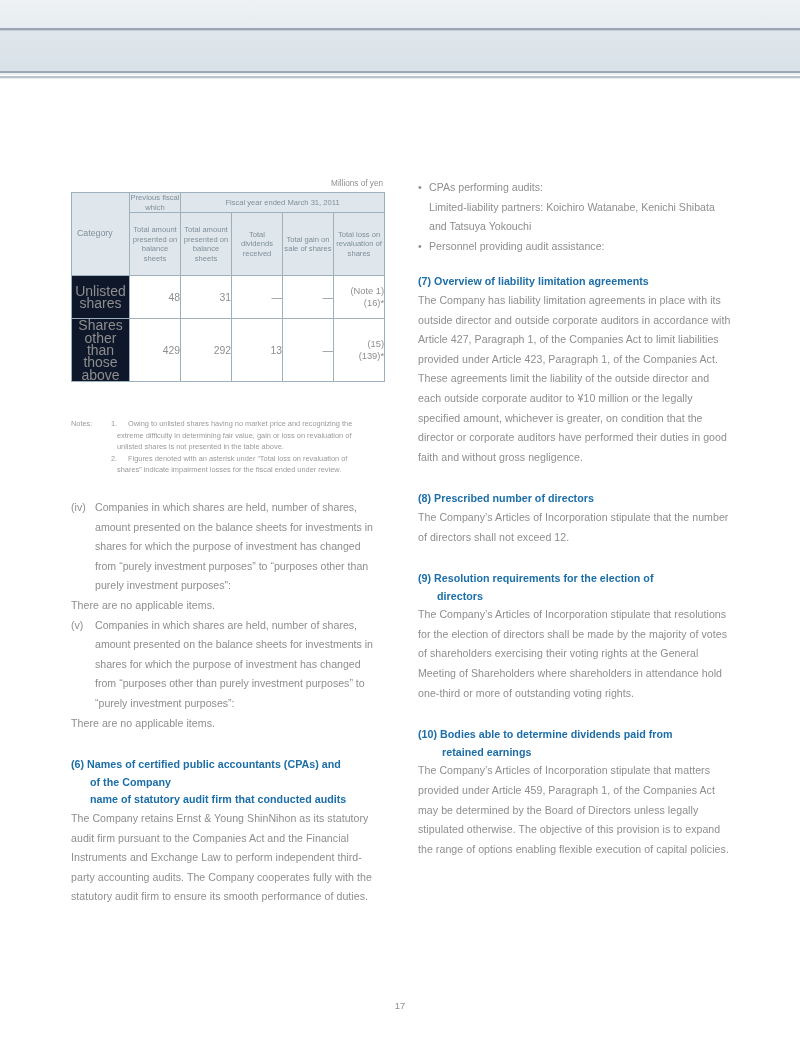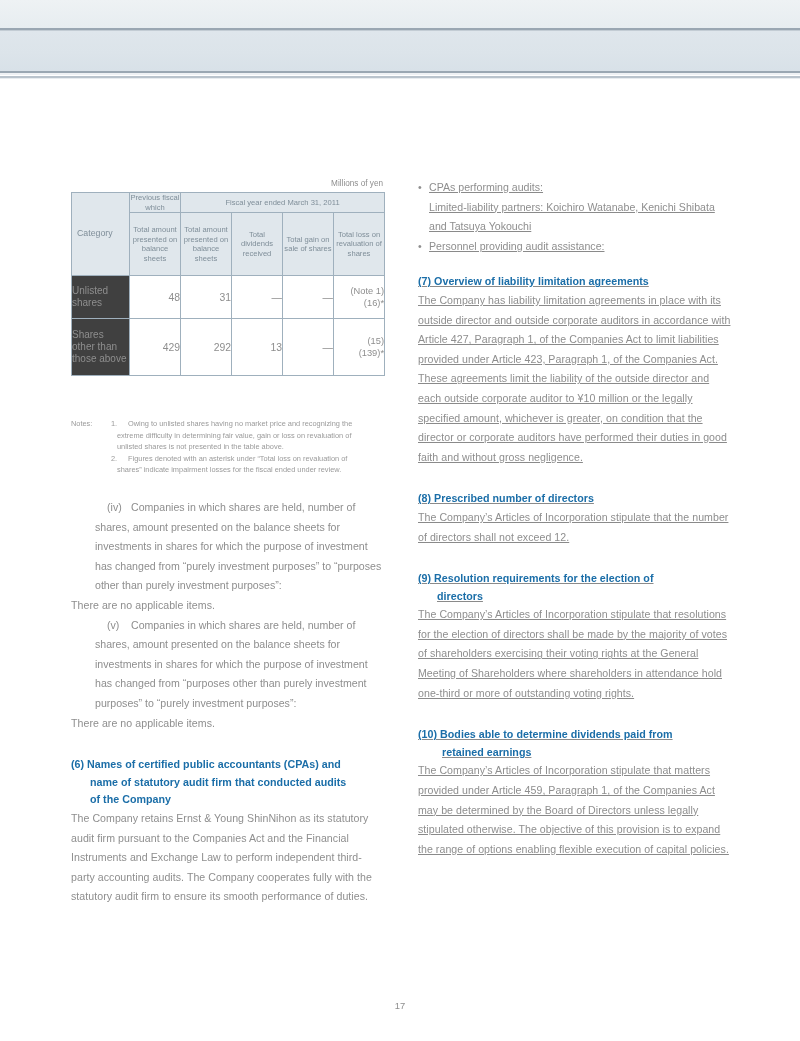--- a/index.html
+++ b/index.html
@@ -23,21 +23,21 @@
   .band-rule1   { position:absolute; left:0; top:28px; width:800px; height:2px; background:#9aa7b2; }
   .band-rule1b  { position:absolute; left:0; top:30px; width:800px; height:1px; background:#c3ccd4; }
   .band-main    { position:absolute; left:0; top:31px; width:800px; height:40px;
                   background: linear-gradient(to bottom,#dfe6ec 0%,#dce4ea 55%,#d8e1e8 100%); }
   .band-rule2   { position:absolute; left:0; top:71px; width:800px; height:2px; background:#9aa7b2; }
   .band-rule2b  { position:absolute; left:0; top:73px; width:800px; height:2px; background:#eef1f4; }
   .band-rule3   { position:absolute; left:0; top:76px; width:800px; height:2px; background:#b9c3cc; }
   .band-rule3b  { position:absolute; left:0; top:78px; width:800px; height:1px; background:#e8ecef; }
   .col { position: absolute; top: 178px; width: 313px; }
   #col-left  { left: 71px;  }
-  #col-right { left: 418px; text-decoration: underline; }
+  #col-right { left: 418px; }
 
   p { margin: 0; }
 
   .body-text {
     font-size: 10.6px;
     line-height: 19.6px;
     color: #8e8e8e;
     letter-spacing: .05px;
   }
   .body-text.indent-first { text-indent: 19px; }
@@ -57,21 +57,21 @@
   .gap-lg { height: 23px; }
 
   
   .roman-item {
     font-size: 10.6px;
     line-height: 19.6px;
     color: #8e8e8e;
     padding-left: 24px;
     text-indent: -24px;
   }
-  .roman-item .marker { display: inline-block; width: 24px; text-indent: 0; margin-left: 36px; }
+  .roman-item .marker { display: inline-block; width: 24px; text-indent: 0; }
 
   
   .bullet-item {
     font-size: 10.6px;
     line-height: 19.6px;
     color: #8e8e8e;
     padding-left: 11px;
     text-indent: -11px;
   }
   .bullet-item .dot { display:inline-block; width: 11px; text-indent: 0; }
@@ -106,25 +106,25 @@
     background: #e0e7ec;
     color: #7f8e99;
     font-size: 7.6px;
     line-height: 9.6px;
     text-align: center;
     padding: 4px 2px;
   }
   .th-cell.left { text-align: left; padding-left: 5px; font-size: 8.8px; }
   .td-label {
     color: #8e8e8e;
-    font-size: 10px;
+    font-size: 14px;
     line-height: 12.4px;
-    text-align: left;
+    text-align: center;
     padding: 4px 3px 4px 5px;
-    background: #404040;
+    background: #0f172a;
   }
   .td-num {
     color: #8e8e8e;
     font-size: 10.4px;
     line-height: 13px;
     text-align: right;
     padding: 4px 5px;
     background: #ffffff;
   }
   .td-num.small {
@@ -240,22 +240,22 @@
 
   <div class="roman-item">
     <span class="marker">(v)</span><span>Companies in which shares are held, number of shares, amount presented on the balance sheets for investments in shares for which the purpose of investment has changed from “purposes other than purely investment purposes” to “purely investment purposes”:</span>
   </div>
   <p class="body-text">There are no applicable items.</p>
 
   <div class="gap-lg"></div>
 
   <div class="section-head">
     <span>(6) Names of certified public accountants (CPAs) and</span>
+    <span class="hang">of the Company</span>
     <span class="hang">name of statutory audit firm that conducted audits</span>
-    <span class="hang">of the Company</span>
   </div>
   <p class="body-text">The Company retains Ernst &amp; Young ShinNihon as its statutory audit firm pursuant to the Companies Act and the Financial Instruments and Exchange Law to perform independent third-party accounting audits. The Company cooperates fully with the statutory audit firm to ensure its smooth performance of duties.</p>
 </div>
 
 <div class="col" id="col-right">
 
   <div class="bullet-item">
     <span class="dot">•</span><span>CPAs performing audits:</span>
   </div>
   <div class="bullet-sub">Limited-liability partners: Koichiro Watanabe, Kenichi Shibata and Tatsuya Yokouchi</div>

